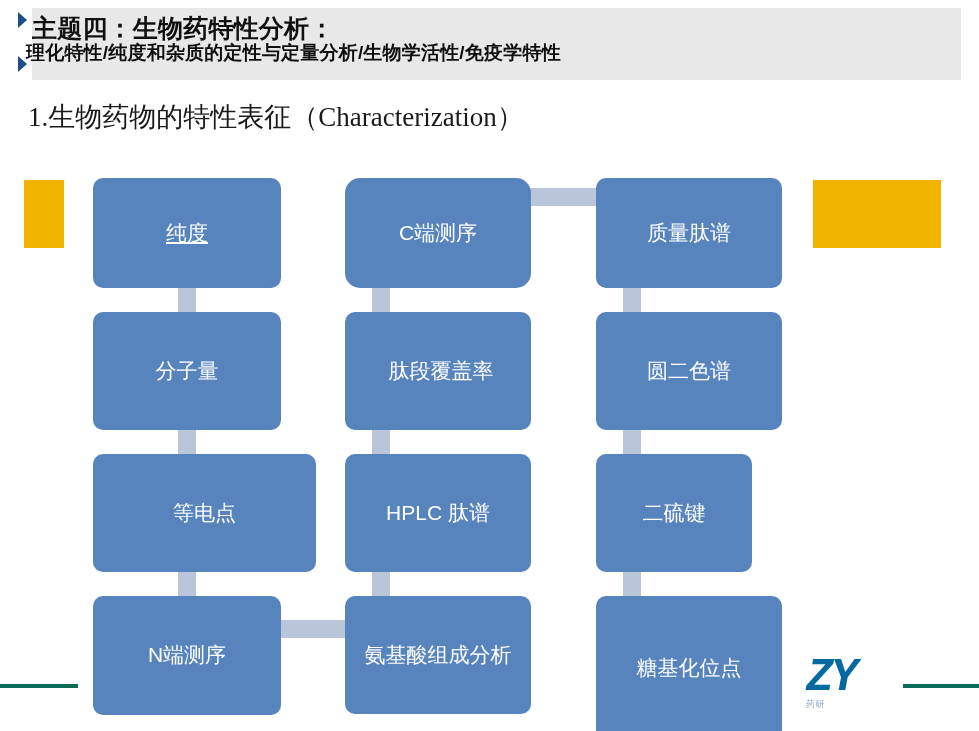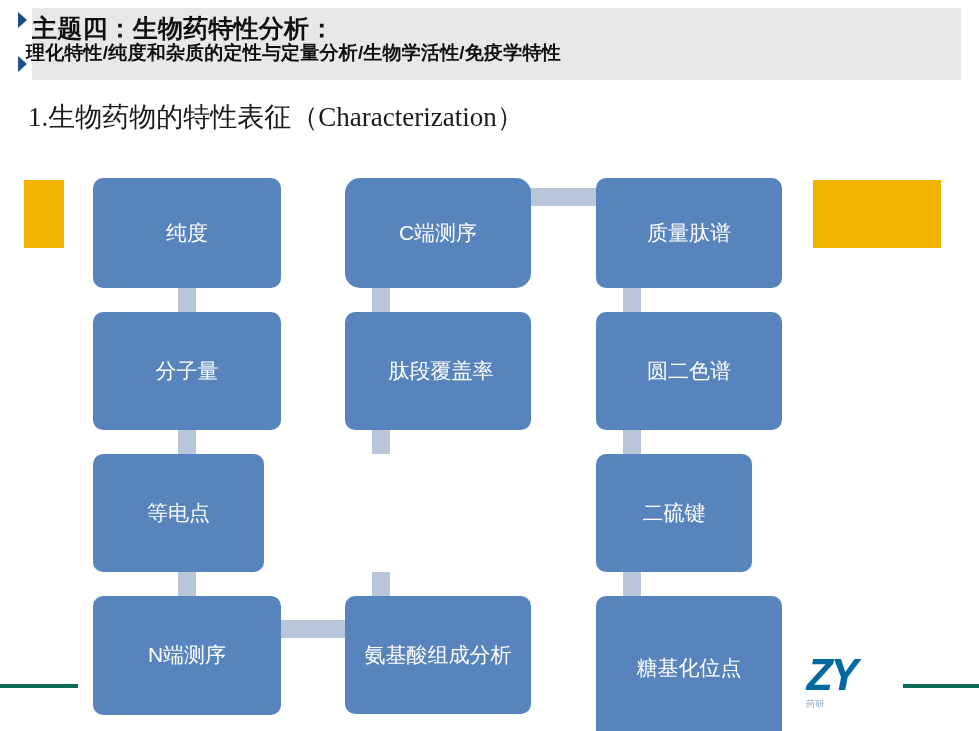--- a/index.html
+++ b/index.html
@@ -201,27 +201,28 @@
   <div class="connector" style="left:372px; top:288px; width:18px; height:24px;"></div>
   <div class="connector" style="left:372px; top:430px; width:18px; height:24px;"></div>
   <div class="connector" style="left:372px; top:572px; width:18px; height:24px;"></div>
 
   <div class="connector" style="left:530px; top:188px; width:70px; height:18px;"></div>
 
   <div class="connector" style="left:623px; top:288px; width:18px; height:24px;"></div>
   <div class="connector" style="left:623px; top:430px; width:18px; height:24px;"></div>
   <div class="connector" style="left:623px; top:572px; width:18px; height:24px;"></div>
 
-  <div class="node" style="left:93px; top:178px; width:188px; height:110px;">纯度</div>
+  <div class="node" style="left:93px; top:178px; width:188px; height:110px;text-decoration:underline;">纯度</div>
   <div class="node" style="left:93px; top:312px; width:188px; height:118px;">分子量</div>
-  <div class="node" style="left:93px; top:454px; width:171px; height:118px;">等电点</div>
+  <div class="node" style="left:93px; top:454px; width:223px; height:118px;">等电点</div>
   <div class="node" style="left:93px; top:596px; width:188px; height:119px;">N端测序</div>
 
   <div class="node" style="left:345px; top:178px; width:186px; height:110px;border-radius:15px;">C端测序</div>
   <div class="node" style="left:345px; top:312px; width:186px; height:118px;padding-left:12px;">肽段覆盖率</div>
+  <div class="node" style="left:345px; top:454px; width:186px; height:118px;">HPLC 肽谱</div>
   <div class="node" style="left:345px; top:596px; width:186px; height:118px; ">
     <span>氨基酸组成</span>
     <span>分析</span>
   </div>
 
   <div class="node" style="left:596px; top:178px; width:186px; height:110px;">质量肽谱</div>
   <div class="node" style="left:596px; top:312px; width:186px; height:118px;">圆二色谱</div>
   <div class="node" style="left:596px; top:454px; width:156px; height:118px;">二硫键</div>
   <div class="node" style="left:596px; top:596px; width:186px; height:144px;">糖基化位点</div>
 </div>

